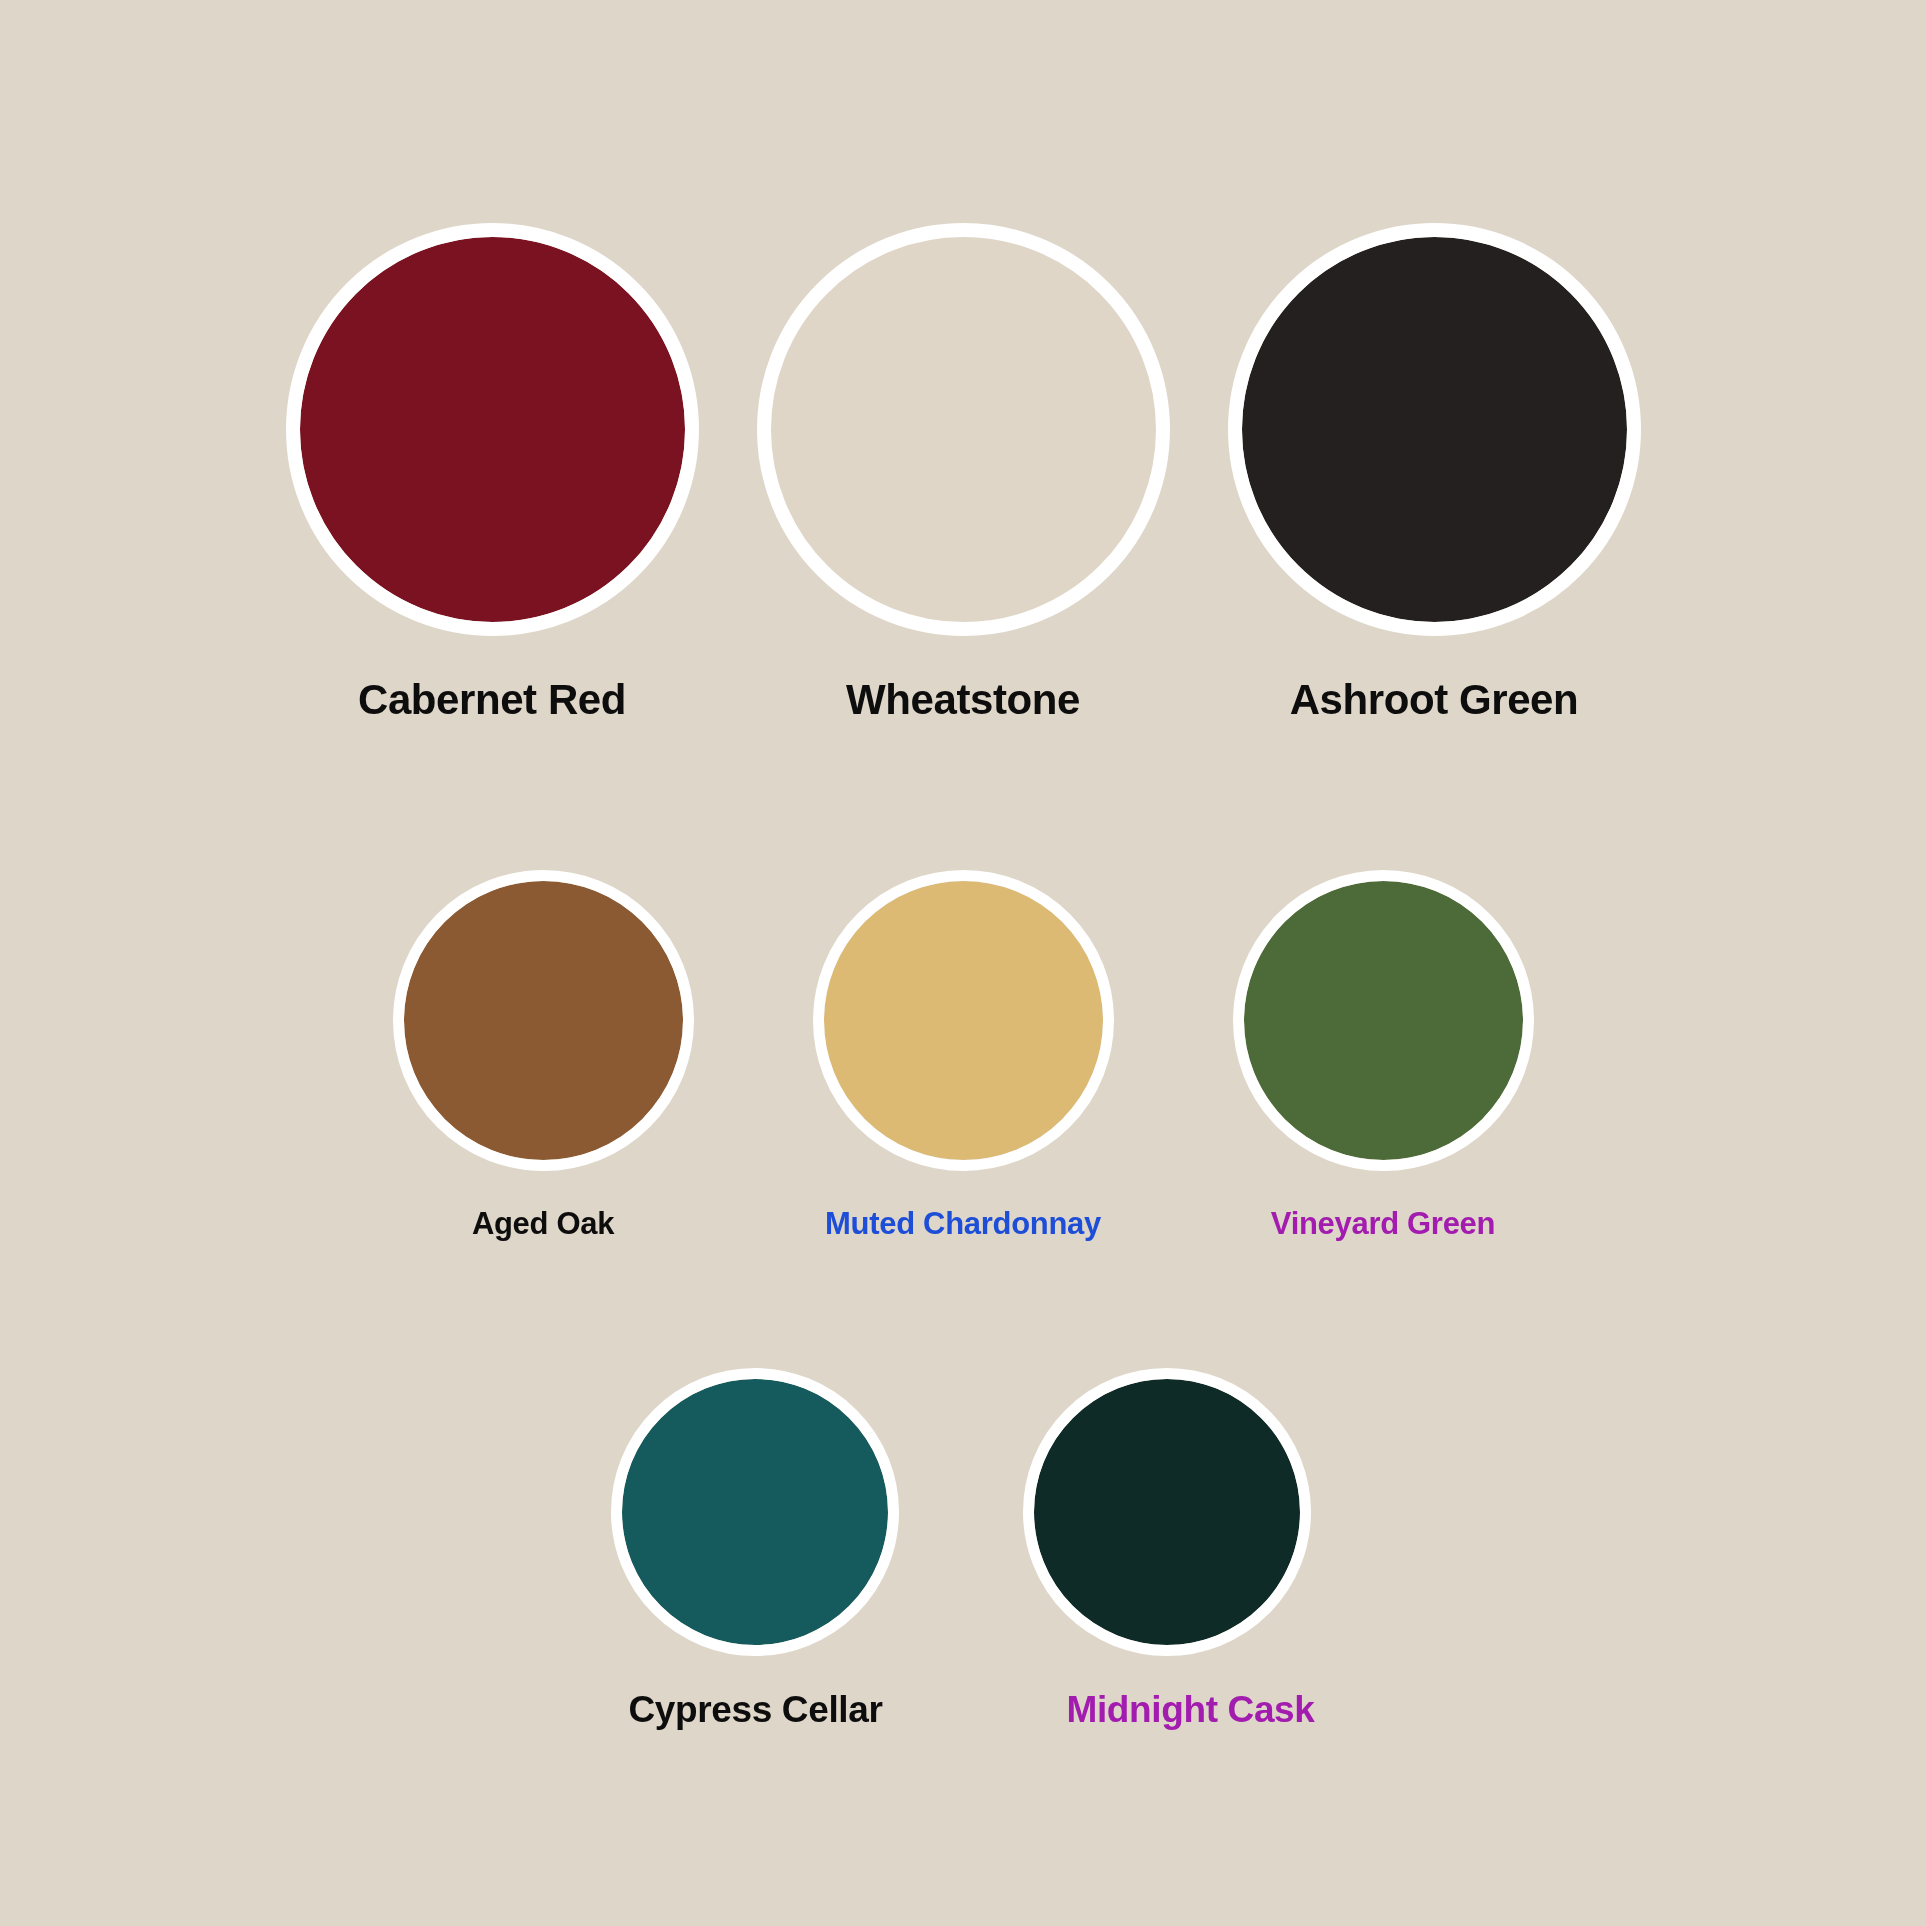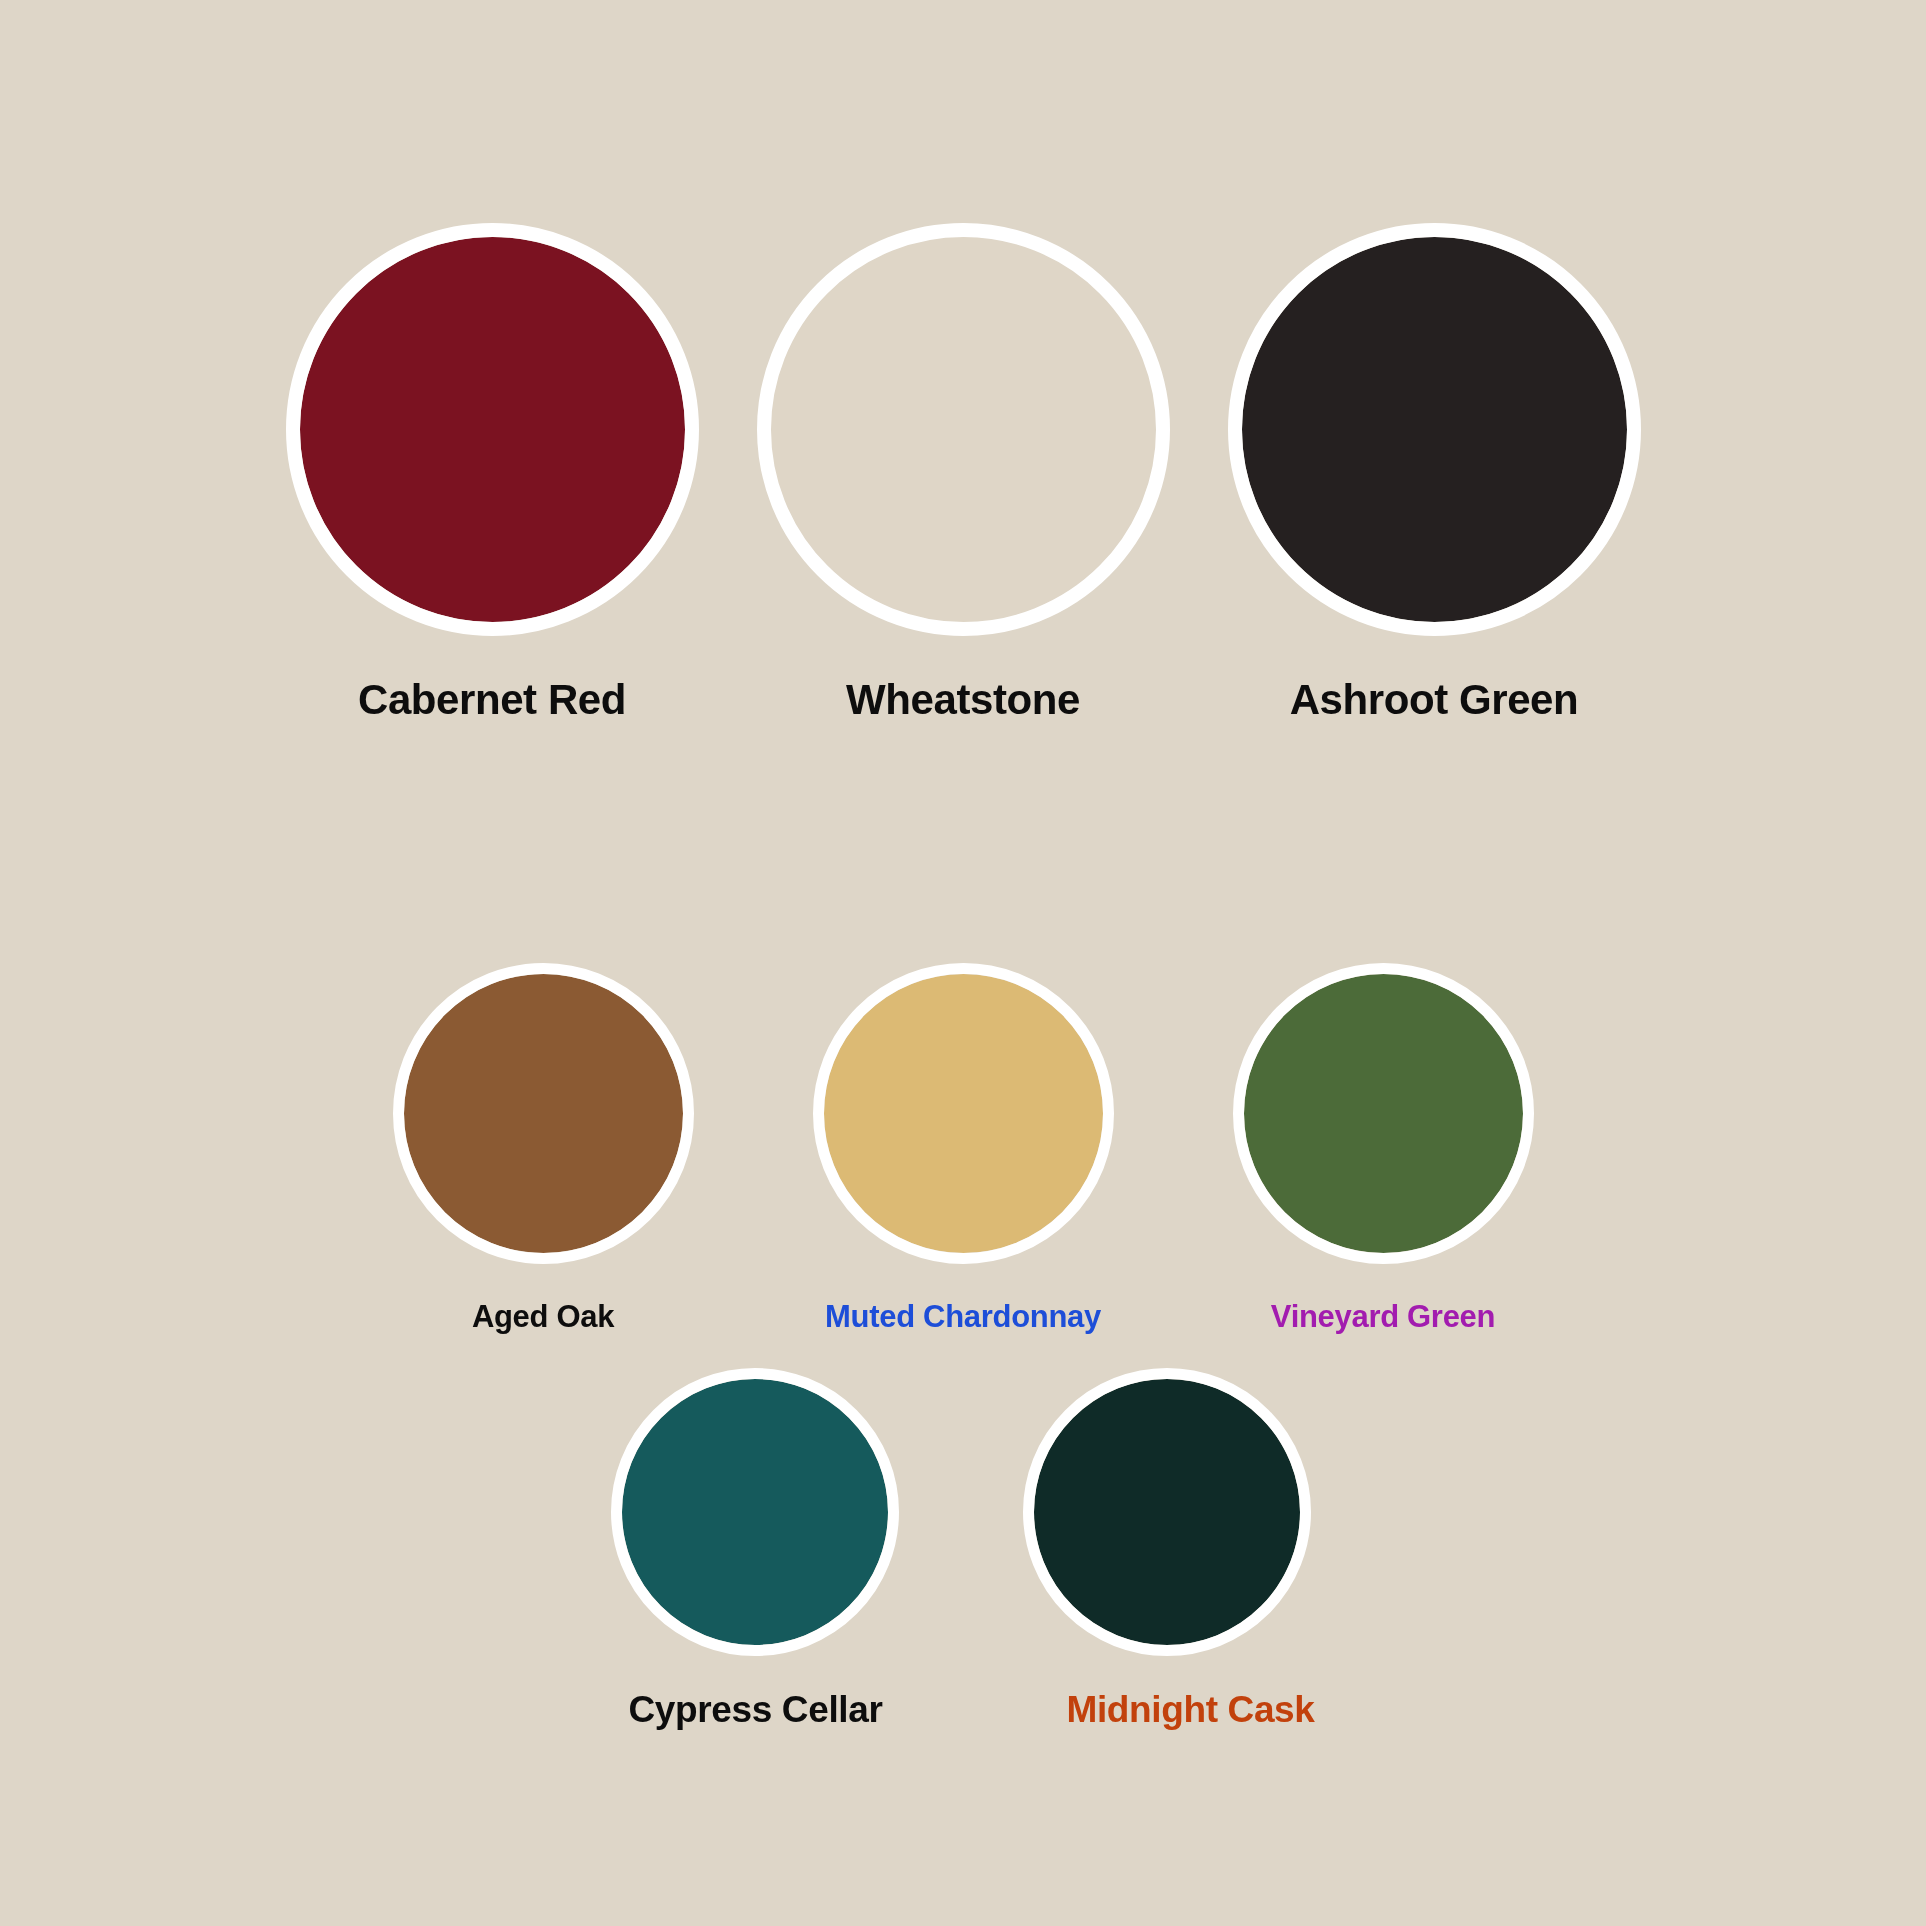--- a/index.html
+++ b/index.html
@@ -58,21 +58,21 @@
     height: 413px;
     border: 14.6px solid #ffffff;
   }
   #row-1 .swatch-label {
     font-size: 42px;
     margin-top: 43px;
   }
 
   
   #row-2 {
-    top: 963px;
+    top: 870px;
     left: 0;
     width: 1926px;
     gap: 119px;
   }
   #row-2 .swatch-disc {
     width: 301px;
     height: 301px;
     border: 11.6px solid #ffffff;
   }
   #row-2 .swatch-label {
@@ -132,18 +132,18 @@
     </div>
   </div>
 
   <div class="swatch-row" id="row-3">
     <div class="swatch">
       <div class="swatch-disc" style="background-color: rgb(21, 90, 92); border-color: rgb(255, 255, 255);"></div>
       <div class="swatch-label" style="color: rgb(13, 13, 13);">Cypress Cellar</div>
     </div>
     <div class="swatch">
       <div class="swatch-disc" style="background-color: rgb(15, 43, 40); border-color: rgb(255, 255, 255);"></div>
-      <div class="swatch-label" style="color: #c2410c; margin-left: 48px;">Midnight Cask</div>
+      <div class="swatch-label" style="color: #a21caf; margin-left: 48px;">Midnight Cask</div>
     </div>
   </div>
 
 </div>
 
 
 </body></html>

